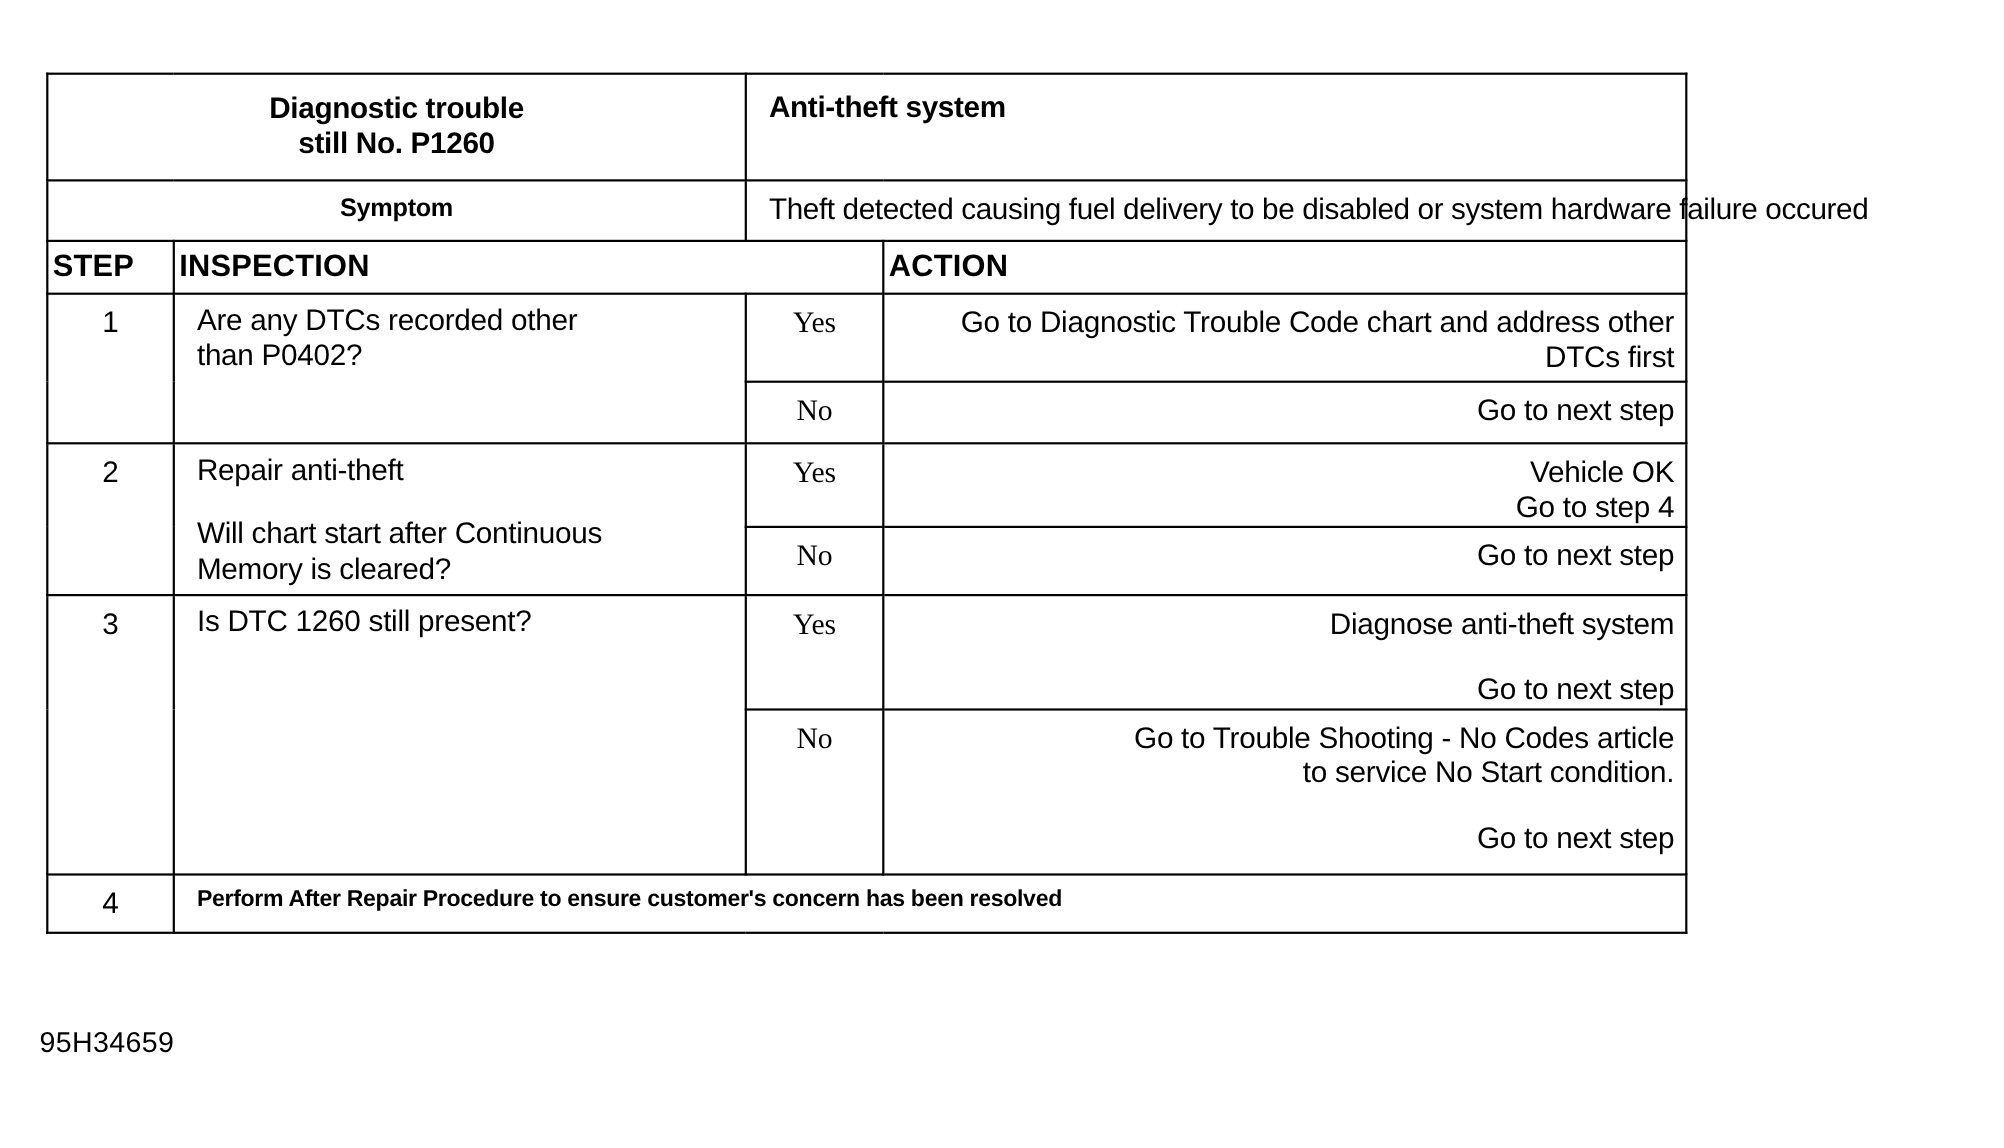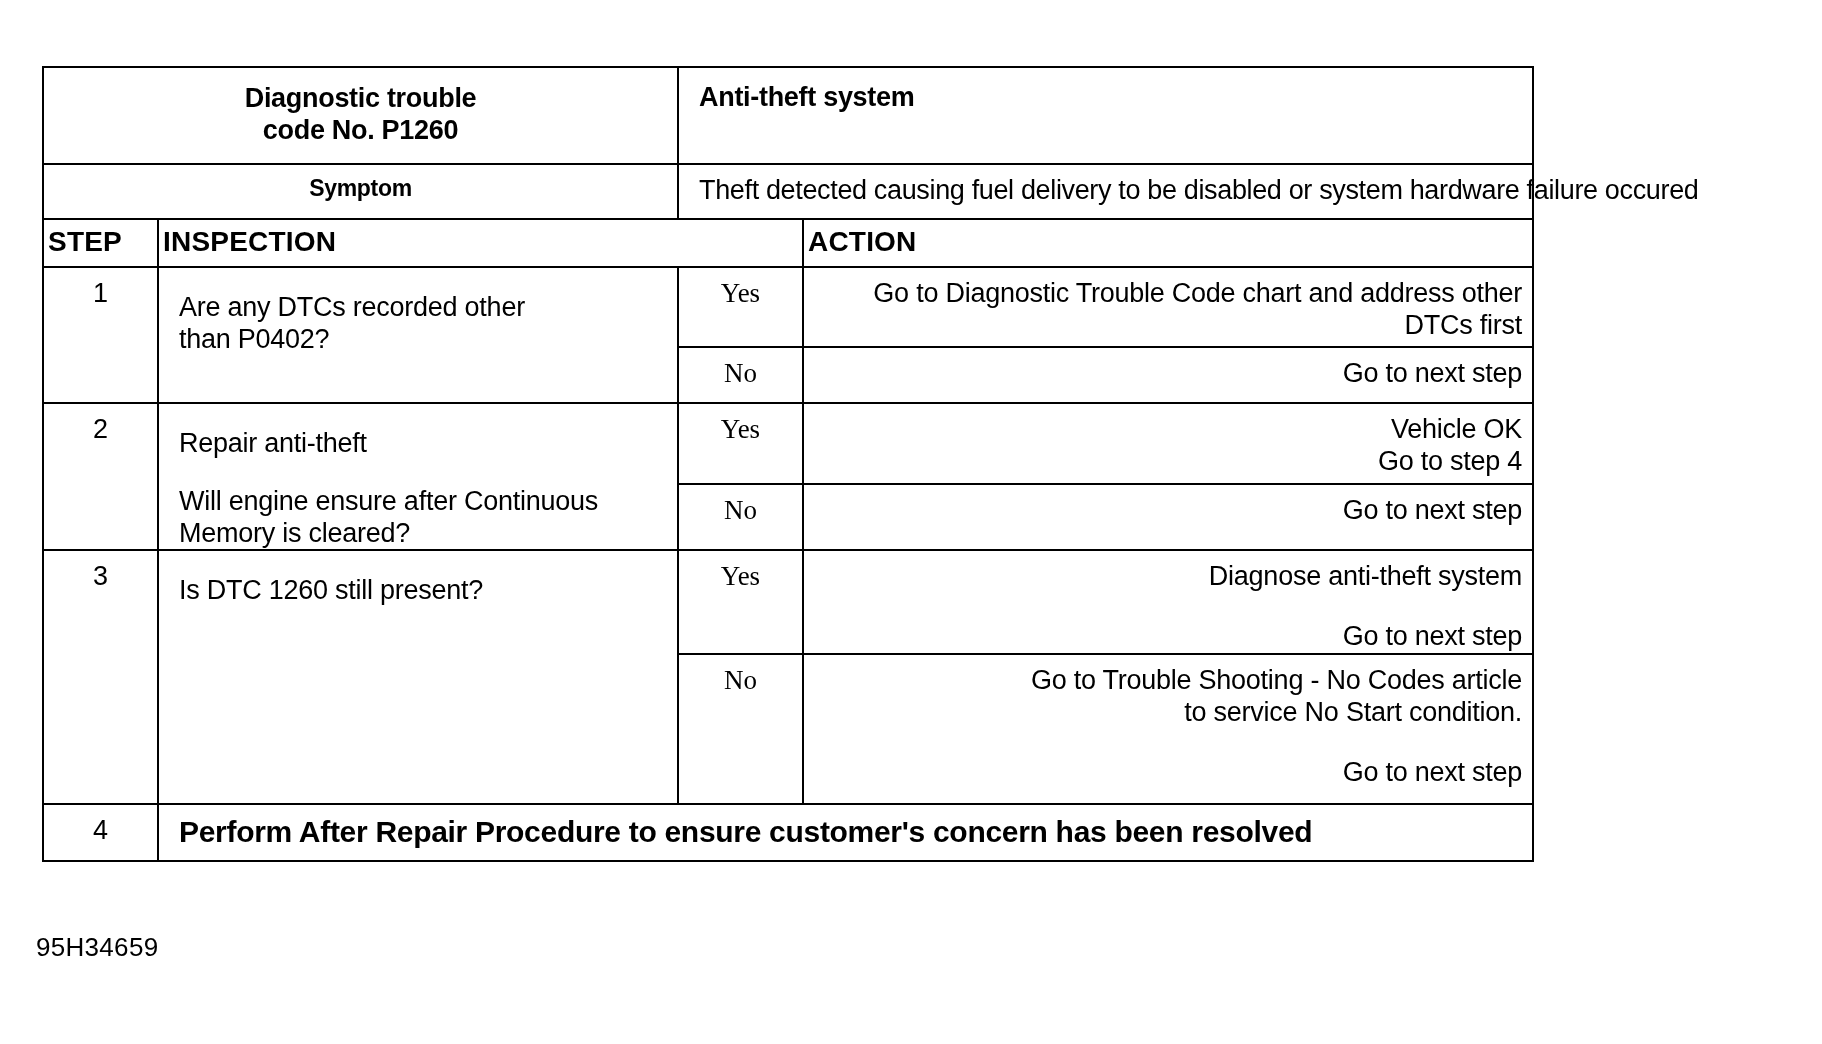--- a/index.html
+++ b/index.html
@@ -82,21 +82,21 @@
   
   .step-num {
     text-align: center;
     font-size: 27px;
     padding: 10px 4px 0 4px;
   }
 
   .inspection {
     font-size: 27px;
     line-height: 1.18;
-    padding: 24px 12px 0 20px;
+    padding: 8px 12px 0 20px;
     letter-spacing: -0.25px;
   }
 
   .inspection .gap {
     display: block;
     height: 26px;
   }
 
   .yesno {
     text-align: center;
@@ -113,21 +113,21 @@
     text-align: right;
   }
 
   .action .gap {
     display: block;
     height: 28px;
   }
 
   .final-row {
     font-weight: bold;
-    font-size: 30px;
+    font-size: 21px;
     padding: 10px 20px 11px 20px;
     letter-spacing: -0.3px;
   }
 
   
   .footer-code {
     position: absolute;
     left: 36px;
     top: 932px;
     font-size: 26px;
@@ -145,21 +145,21 @@
       <col style="width:520px">
       <col style="width:125px">
       <col style="width:730px">
     </colgroup>
     <tbody>
 
       <tr>
         <td colspan="2">
           <div class="hdr-code">
             <span>Diagnostic trouble</span><br>
-            <span>code No. P1260</span>
+            <span>still No. P1260</span>
           </div>
         </td>
         <td colspan="2">
           <div class="hdr-system">Anti-theft system</div>
         </td>
       </tr>
 
       <tr>
         <td colspan="2">
           <div class="symptom-label">Symptom</div>
@@ -213,21 +213,21 @@
       </tr>
 
       <tr>
         <td rowspan="2">
           <div class="step-num">2</div>
         </td>
         <td rowspan="2" style="height:134px">
           <div class="inspection">
             <span>Repair anti-theft</span>
             <span class="gap"></span>
-            <span>Will engine ensure after Continuous</span><br>
+            <span>Will chart start after Continuous</span><br>
             <span>Memory is cleared?</span>
           </div>
         </td>
         <td style="height:70px">
           <div class="yesno">Yes</div>
         </td>
         <td>
           <div class="action">
             <span>Vehicle OK</span><br>
             <span>Go to step 4</span>

